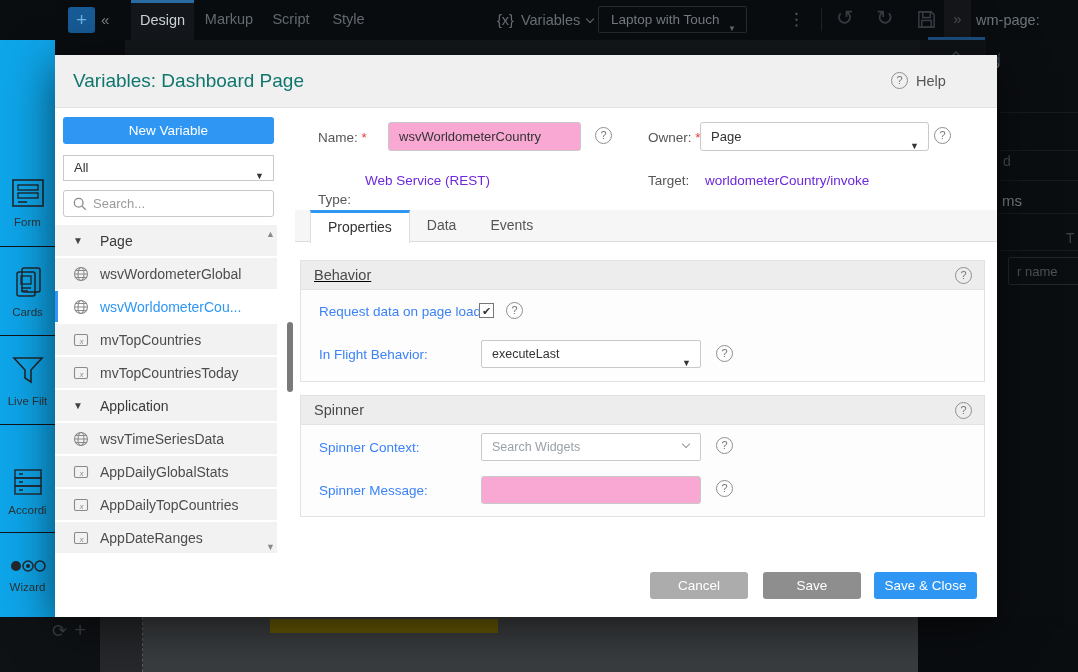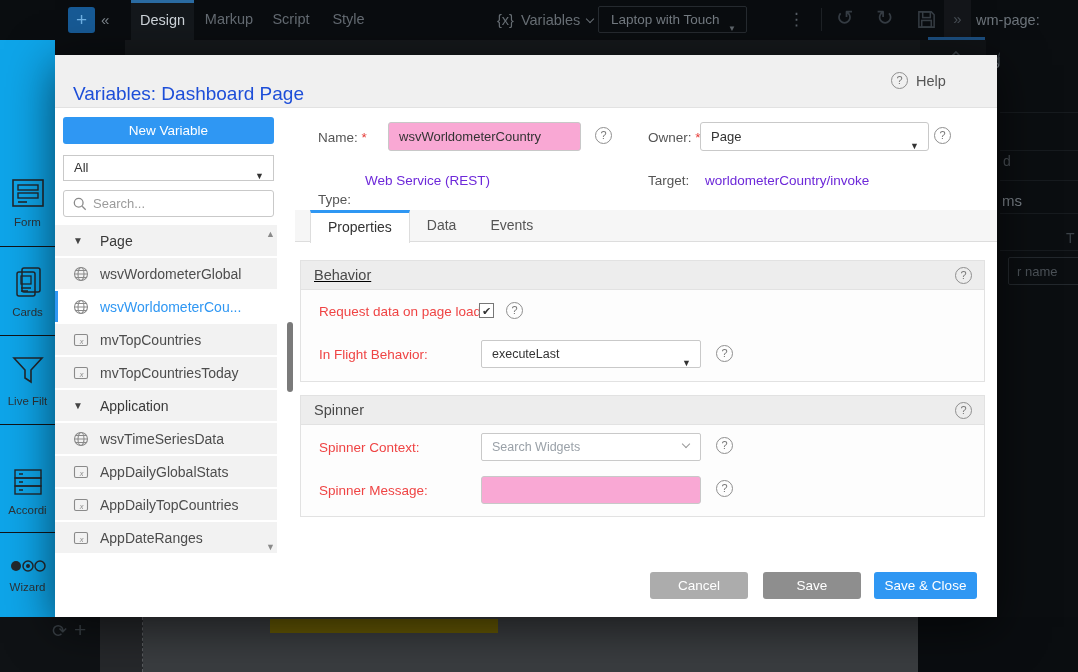--- a/index.html
+++ b/index.html
@@ -54,21 +54,21 @@
   .bl-icon { position:absolute; color:#3a4147; cursor:pointer; }
   .bottom-mid { left:100px; top:617px; width:43px; height:55px; background:#26282b; border-right:1px dashed #5a5d60; }
   .bottom-canvas { left:143px; top:617px; width:775px; height:55px; background:#3a3d40; }
   .yellow-bar { left:270px; top:619px; width:228px; height:14px; background:#665903; }
   .bottom-right { left:918px; top:617px; width:160px; height:55px; background:#0a0d10; }
 
   
   .modal { left:55px; top:55px; width:942px; height:562px; background:#fff;
     box-shadow:0 10px 45px rgba(0,0,0,.6); }
   .modal-header { left:0; top:0; width:942px; height:53px; background:#f0f0f0; border-bottom:1px solid #e2e2e2; }
-  .modal-title { left:18px; top:28px; font-size:19px; color:#1d4ed8; }
+  .modal-title { left:18px; top:15px; font-size:19px; color:#0f766e; }
   .help-group { left:836px; top:17px; display:flex; align-items:center; gap:8px; cursor:pointer; }
   .help-circle { display:inline-block; width:17px; height:17px; border:1px solid #8f8f8f; border-radius:50%;
     color:#787878; font-size:11px; text-align:center; line-height:15px; flex:none; }
   .help-text { color:#555; font-size:14.5px; }
 
   
   .btn-new { left:8px; top:62px; width:211px; height:27px; background:#2f97f3; color:#fff; font-size:13.5px;
     border-radius:3px; text-align:center; line-height:27px; cursor:pointer; }
   .sel-box { border:1px solid #c9c9c9; background:#fff; color:#333; cursor:pointer; }
   .sel-all { left:8px; top:100px; width:211px; height:26px; font-size:13px; line-height:24px; padding-left:10px; }
@@ -104,21 +104,21 @@
     display:flex; padding-left:15px; }
   .tab { height:32px; line-height:31px; padding:0 17px; font-size:14px; color:#555; cursor:pointer; }
   .tab.active { background:#fff; border:1px solid #ddd; border-bottom:none; border-top:3px solid #2f97f3;
     height:33px; line-height:28px; color:#333; position:relative; z-index:2; }
 
   
   .section { position:absolute; left:245px; width:685px; height:122px; border:1px solid #e2e2e2; background:#fdfdfd; }
   .section-header { height:29px; background:#ededed; border-bottom:1px solid #e2e2e2; line-height:29px;
     padding-left:13px; font-size:14.5px; color:#4a4a4a; position:relative; }
   .section-help { position:absolute; right:12px; top:6px; }
-  .srow-lbl { position:absolute; left:18px; color:#ef4444; font-size:13.5px; white-space:nowrap; }
+  .srow-lbl { position:absolute; left:18px; color:#3b82f6; font-size:13.5px; white-space:nowrap; }
   .checkbox { position:absolute; left:178px; width:15px; height:15px; border:1px solid #777; background:#fff;
     text-align:center; line-height:14px; font-size:11px; color:#333; cursor:pointer; }
   .sec-sel { position:absolute; left:180px; width:220px; height:28px; font-size:12.5px; line-height:26px;
     padding-left:10px; border-radius:2px; }
   .combo-placeholder { color:#9aa1a8; }
   .combo-chev { position:absolute; right:11px; top:10px; color:#999; }
   .sec-inp { left:180px; width:220px; height:28px; }
 
   
   .btn { position:absolute; top:517px; height:27px; border-radius:3px; color:#fff; font-size:13.5px;

